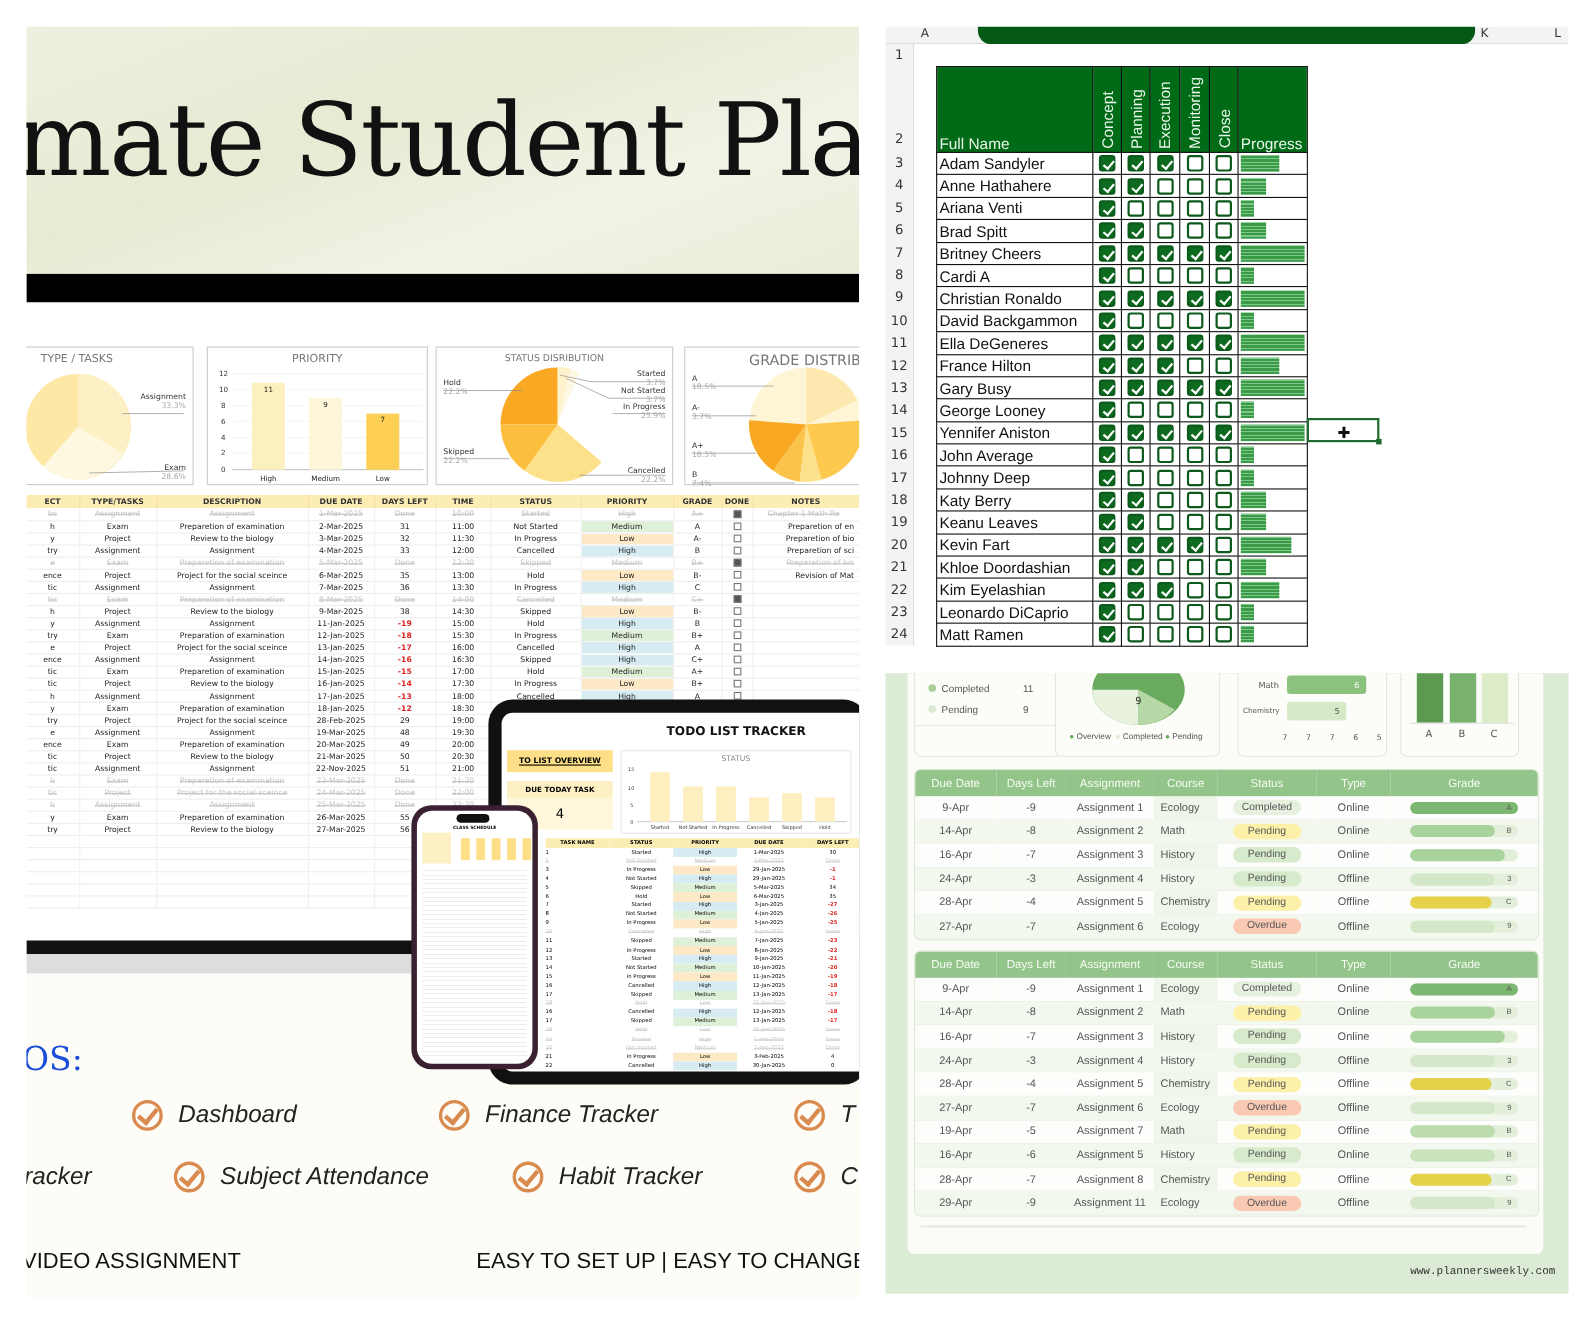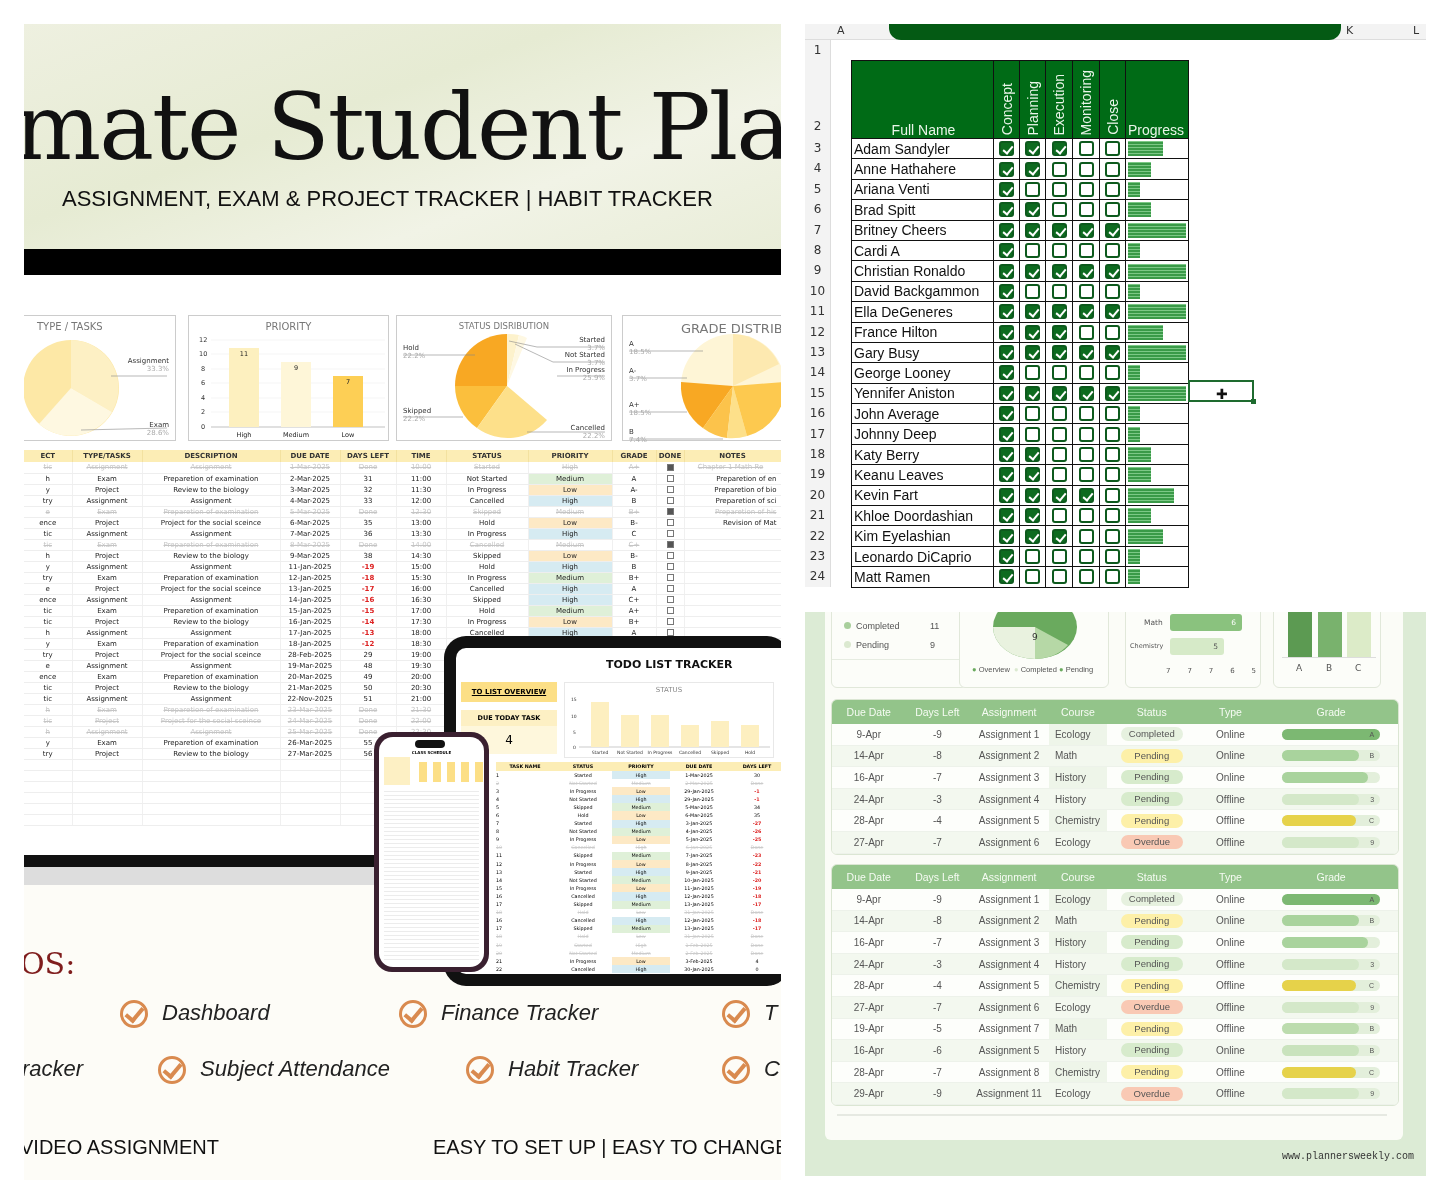--- a/index.html
+++ b/index.html
@@ -67,21 +67,20 @@
 .gbar i{position:absolute;left:0;top:0;height:11px;border-radius:6px}
 .gbar span{position:relative}
 .wm{position:absolute;right:12px;bottom:14px;font-family:"Liberation Mono",monospace;font-size:10px;color:#333}
 </style>
 </head>
 <body>
 
 <div id="left" class="panel">
   <div class="hero">
     <div class="hero-title">mate Student Plann</div>
-    <div class="hero-sub">ASSIGNMENT, EXAM &amp; PROJECT TRACKER  | HABIT TRACKER</div>
   </div>
   <div class="laptop-top"></div>
 
   <div class="sheet">
 
     <div class="chartbox" style="left:-4px;width:156px">
       <div class="ct" style="text-align:left;left:16px;font-size:10px">TYPE / TASKS</div>
       <svg width="156" height="126" style="position:absolute;left:0;top:0">
         <circle cx="50" cy="72" r="48" fill="#fde8a6"></circle>
         <path d="M50 72 L50 24 A48 48 0 0 1 91 96 Z" fill="#fdf0c4"></path>
@@ -880,21 +879,21 @@
             <rect x="34" y="5" width="8" height="20"></rect>
             <rect x="48" y="5" width="8" height="20"></rect>
             <rect x="62" y="5" width="8" height="20"></rect>
           </g>
         </svg>
       <div style="position:absolute;left:5px;top:54px;right:5px;bottom:4px;background:repeating-linear-gradient(0deg,#fff 0 3px,#ececec 3px 4px)"></div>
     </div>
   </div>
 
   <div class="features">
-    <div style="position:absolute;left:-4px;top:22px;font-family:'DejaVu Serif',serif;font-size:30px;color:#7f1d1d">OS:</div>
+    <div style="position:absolute;left:-4px;top:22px;font-family:'DejaVu Serif',serif;font-size:30px;color:#1d4ed8">OS:</div>
     <div class="feat" style="left:96px;top:76px"><span class="chk"></span><span>Dashboard</span></div>
     <div class="feat" style="left:375px;top:76px"><span class="chk"></span><span>Finance Tracker</span></div>
     <div class="feat" style="left:698px;top:76px"><span class="chk"></span><span>T</span></div>
     <div class="feat" style="left:-2px;top:132px"><span>racker</span></div>
     <div class="feat" style="left:134px;top:132px"><span class="chk"></span><span>Subject Attendance</span></div>
     <div class="feat" style="left:442px;top:132px"><span class="chk"></span><span>Habit Tracker</span></div>
     <div class="feat" style="left:698px;top:132px"><span class="chk"></span><span>C</span></div>
     <div class="bottom-txt" style="left:-4px;top:212px">VIDEO ASSIGNMENT</div>
     <div class="bottom-txt" style="left:409px;top:212px">EASY TO SET UP | EASY TO CHANGE</div>
   </div>
@@ -938,21 +937,21 @@
         <col style="width:142px">
         <col style="width:26px">
         <col style="width:26px">
         <col style="width:27px">
         <col style="width:27px">
         <col style="width:26px">
         <col style="width:62px">
       </colgroup>
     <thead>
         <tr>
-      <th style="text-align:center;padding-left:2px">Full Name</th>
+      <th style="text-align:left;padding-left:2px">Full Name</th>
       <th class="v"><span>Concept</span></th>
       <th class="v"><span>Planning</span></th>
       <th class="v"><span>Execution</span></th>
       <th class="v"><span>Monitoring</span></th>
       <th class="v"><span>Close</span></th>
       <th style="text-align:left;padding-left:2px">Progress</th>
     </tr>
       </thead>
     <tbody id="xl-body">
         <tr>

